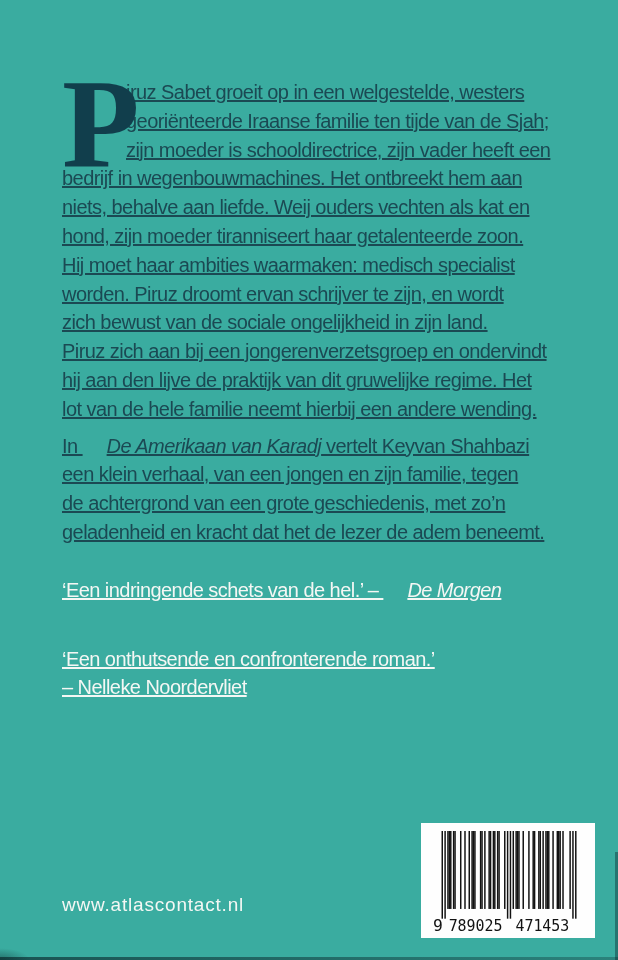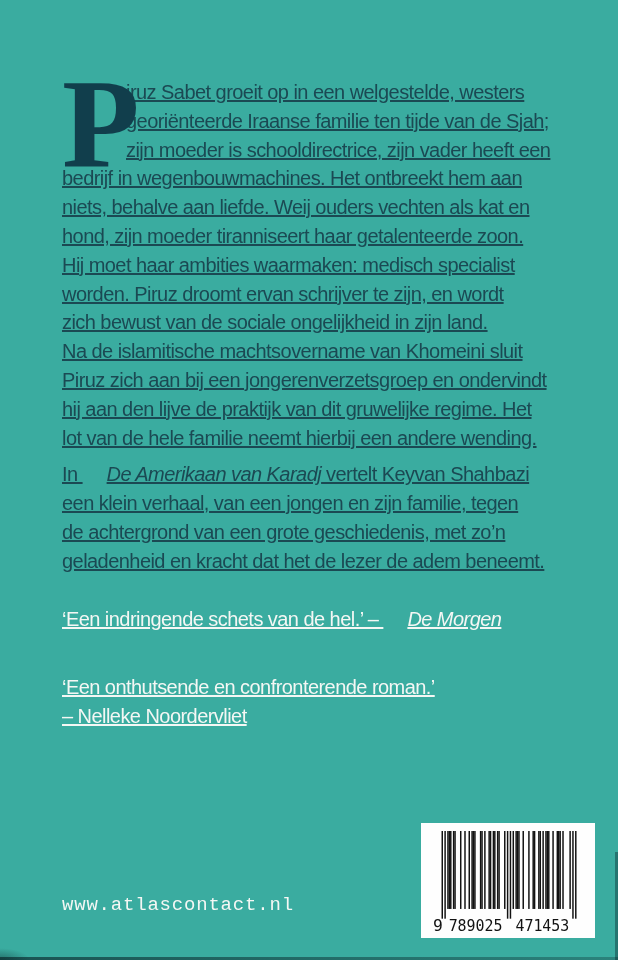--- a/index.html
+++ b/index.html
@@ -30,21 +30,21 @@
     font-size:127px;line-height:88px;
     color:var(--dropcap,#113e4c);
   }
   .para2{margin-top:8px;}
   .quote{color:var(--quote,#f4f7f4);}
   .quote1{margin-top:29px;}
   .quote2{margin-top:31px;}
   .quote3{margin-top:40px;}
   .website{
     position:absolute;left:62px;top:894px;
-    font-family:Liberation Mono, monospace;
+    font-family:Liberation Sans, sans-serif;
     font-size:19px;letter-spacing:0.8px;
     color:var(--quote,#f4f7f4);
   }
   .barcode{
     position:absolute;left:421px;top:823px;
     width:174px;height:115px;
     background:#fefefe;
     box-sizing:border-box;
     padding:8px 10px 4px 12px;
   }
@@ -69,21 +69,20 @@
       <div>
           <div class="ln"><span>iruz Sabet groeit op in een welgestelde, westers</span></div>
           <div class="ln"><span>georiënteerde Iraanse familie ten tijde van de Sjah;</span></div>
           <div class="ln"><span>zijn moeder is schooldirectrice, zijn vader heeft een</span></div>
           <div class="ln"><span>bedrijf in wegenbouwmachines. Het ontbreekt hem aan</span></div>
           <div class="ln"><span>niets, behalve aan liefde. Weij ouders vechten als kat en</span></div>
           <div class="ln"><span>hond, zijn moeder tiranniseert haar getalenteerde zoon.</span></div>
           <div class="ln"><span>Hij moet haar ambities waarmaken: medisch specialist</span></div>
           <div class="ln"><span>worden. Piruz droomt ervan schrijver te zijn, en wordt</span></div>
           <div class="ln"><span>zich bewust van de sociale ongelijkheid in zijn land.</span></div>
-          <div class="ln"><span>Na de islamitische machtsovername van Khomeini sluit</span></div>
           <div class="ln"><span>Piruz zich aan bij een jongerenverzetsgroep en ondervindt</span></div>
           <div class="ln"><span>hij aan den lijve de praktijk van dit gruwelijke regime. Het</span></div>
           <div class="ln"><span>lot van de hele familie neemt hierbij een andere wending.</span></div>
         </div>
     </div>
 
     <div class="para para2">
         <div class="ln"><span>In </span><span class="it">De Amerikaan van Karadj</span><span> vertelt Keyvan Shahbazi</span></div>
         <div class="ln"><span>een klein verhaal, van een jongen en zijn familie, tegen</span></div>
         <div class="ln"><span>de achtergrond van een grote geschiedenis, met zo’n</span></div>

